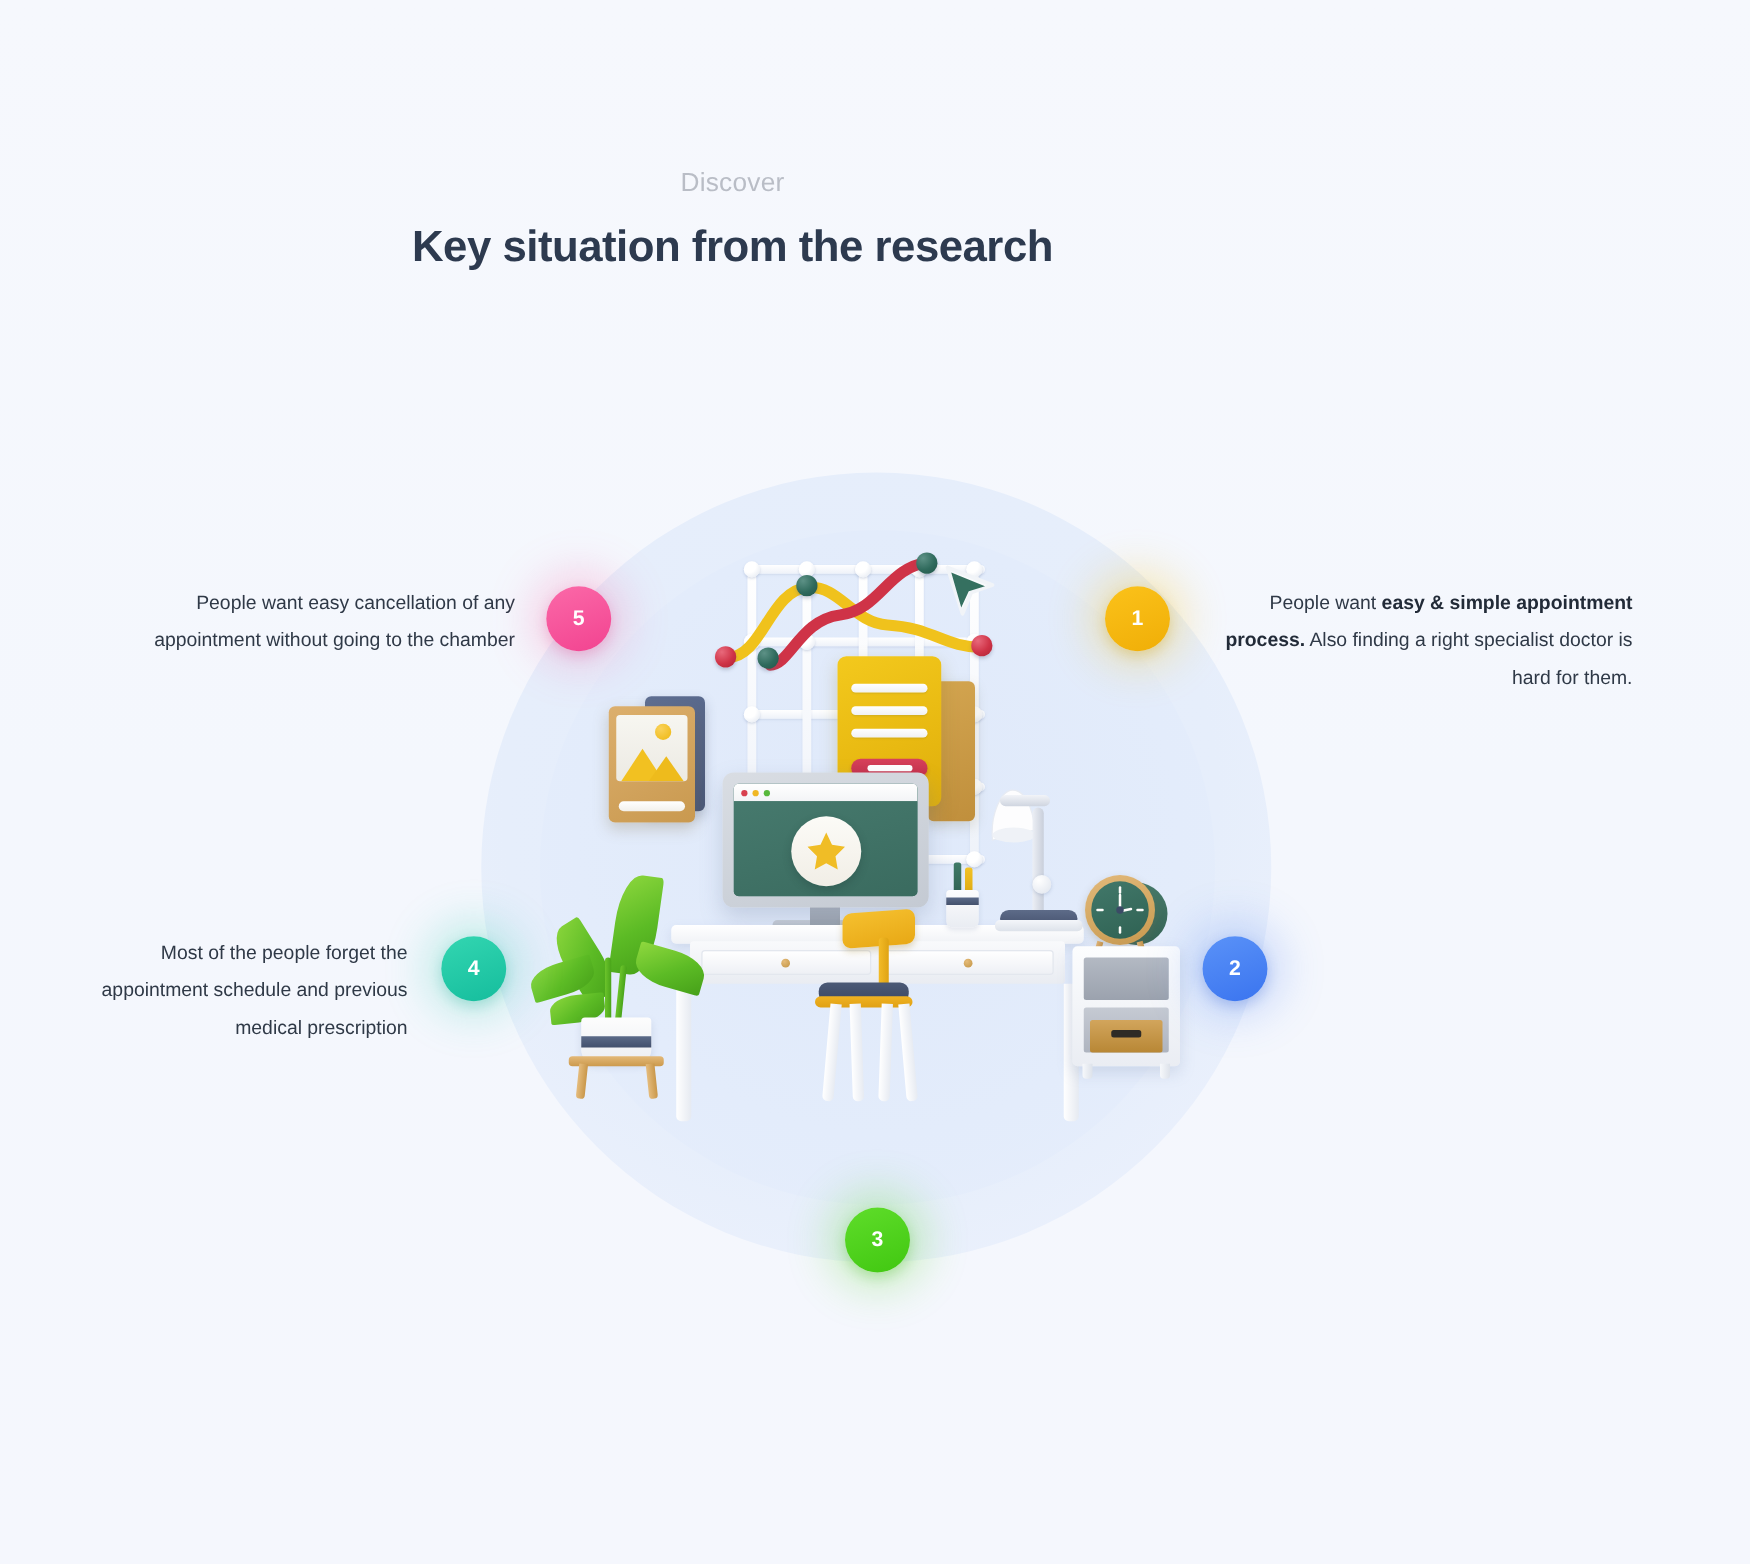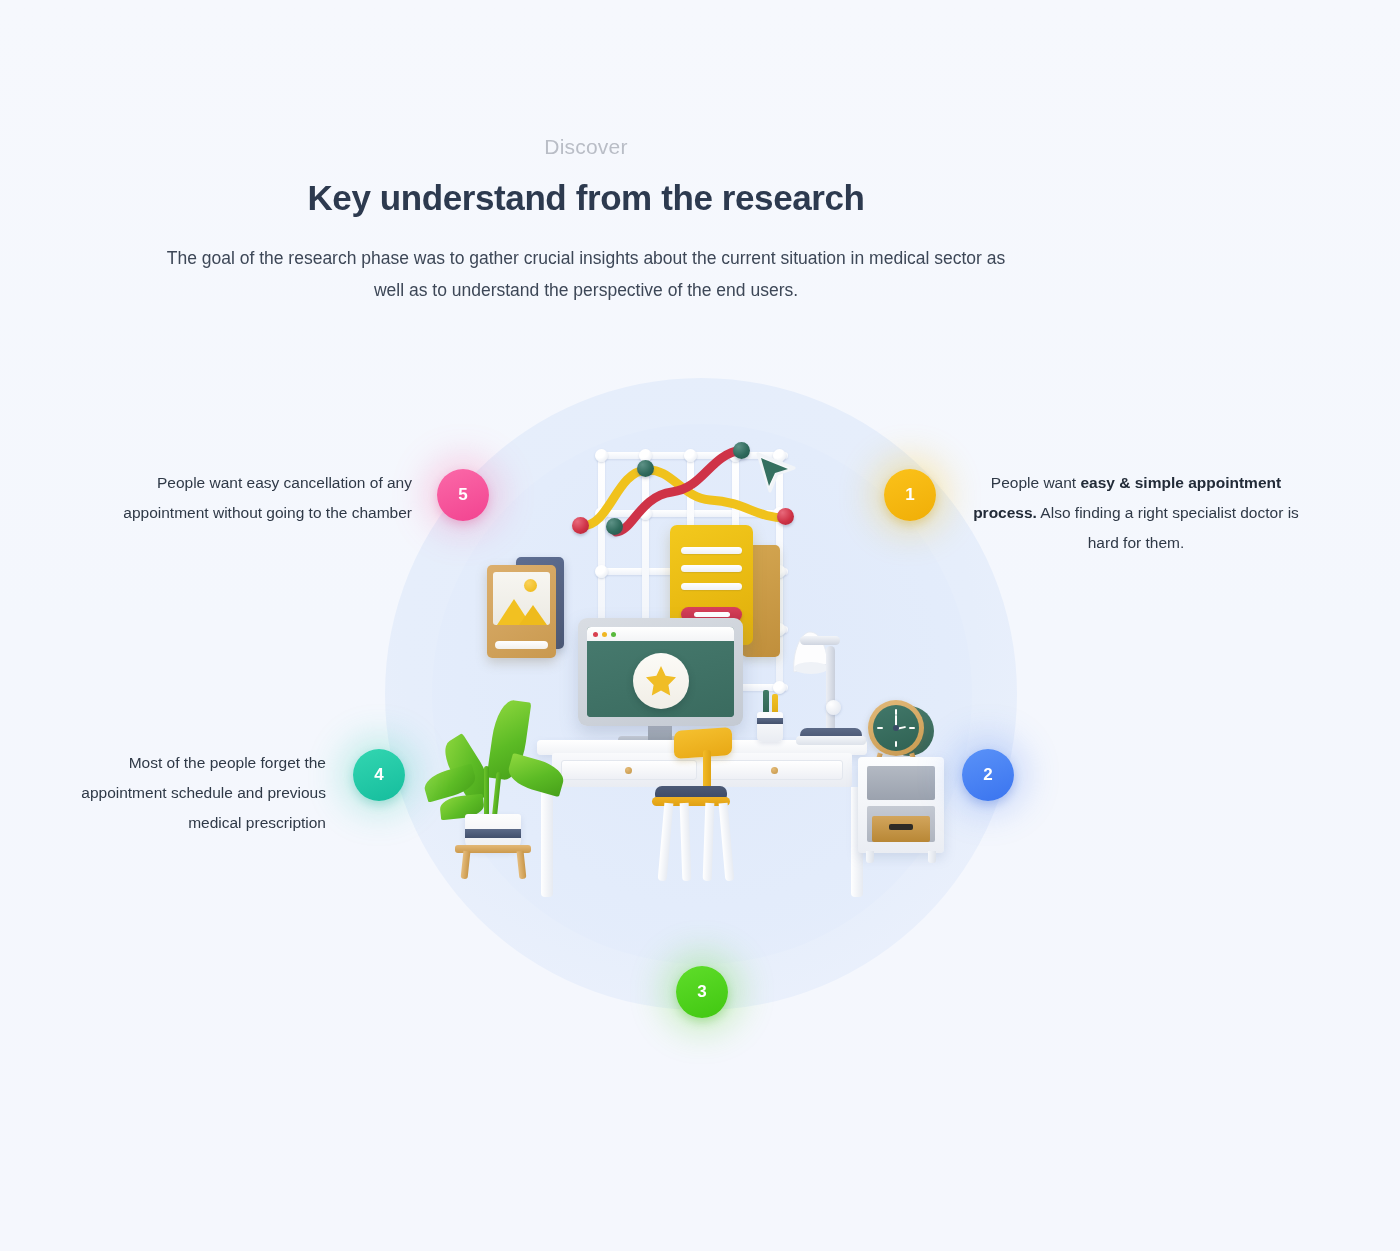--- a/index.html
+++ b/index.html
@@ -432,39 +432,38 @@
 
   
   .callout {
     position: absolute;
     font-size: 15.5px;
     color: #2f3947;
     line-height: 30px;
     z-index: 15;
   }
   .callout b { font-weight: bold; color: #222b38; }
-  .callout-right { text-align: center; }
+  .callout-right { text-align: right; }
   .callout-left { text-align: right; }
   .callout-center { text-align: center; }
 
   .c1 { left: 966px; top: 468px; width: 340px; }
   .c2 { left: 1042px; top: 748px; width: 300px; }
   .c3 { left: 430px; top: 1045px; width: 540px; }
   .c4 { left: 60px; top: 748px; width: 266px; }
   .c5 { left: 98px; top: 468px; width: 314px; }
 </style>
 </head>
 <body>
 
 <div class="page">
 
   <div class="header">
     <div class="eyebrow">Discover</div>
-    <h1 class="headline">Key understand from the research</h1>
-    <p class="subhead">The goal of the research phase was to gather crucial insights about the current situation in medical sector as well as to understand the perspective of the end users.</p>
+    <h1 class="headline">Key situation from the research</h1>
   </div>
 
   <div class="stage">
     <div class="halo"></div>
     <div class="halo-inner"></div>
 
     <div class="scene">
 
       <div class="grid-wall">
         <div class="bar-h" style="top:0px;"></div>

